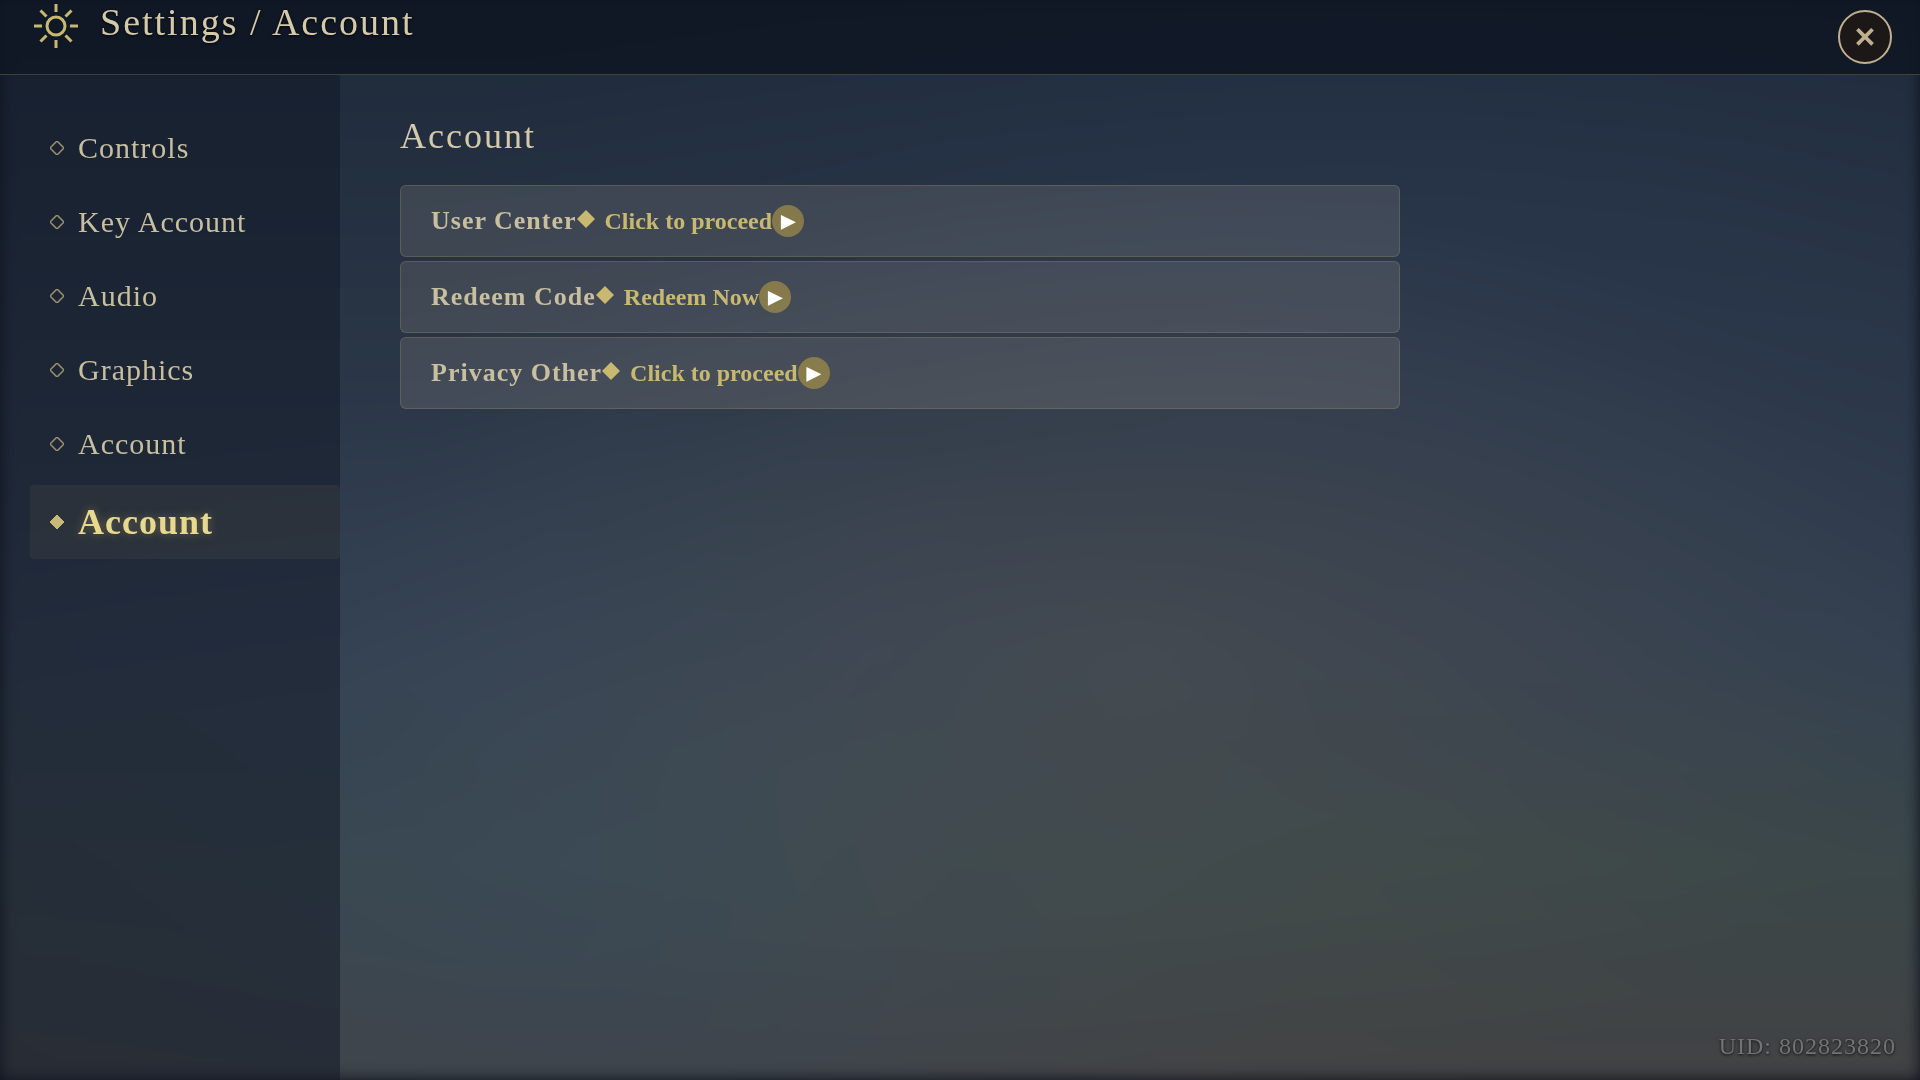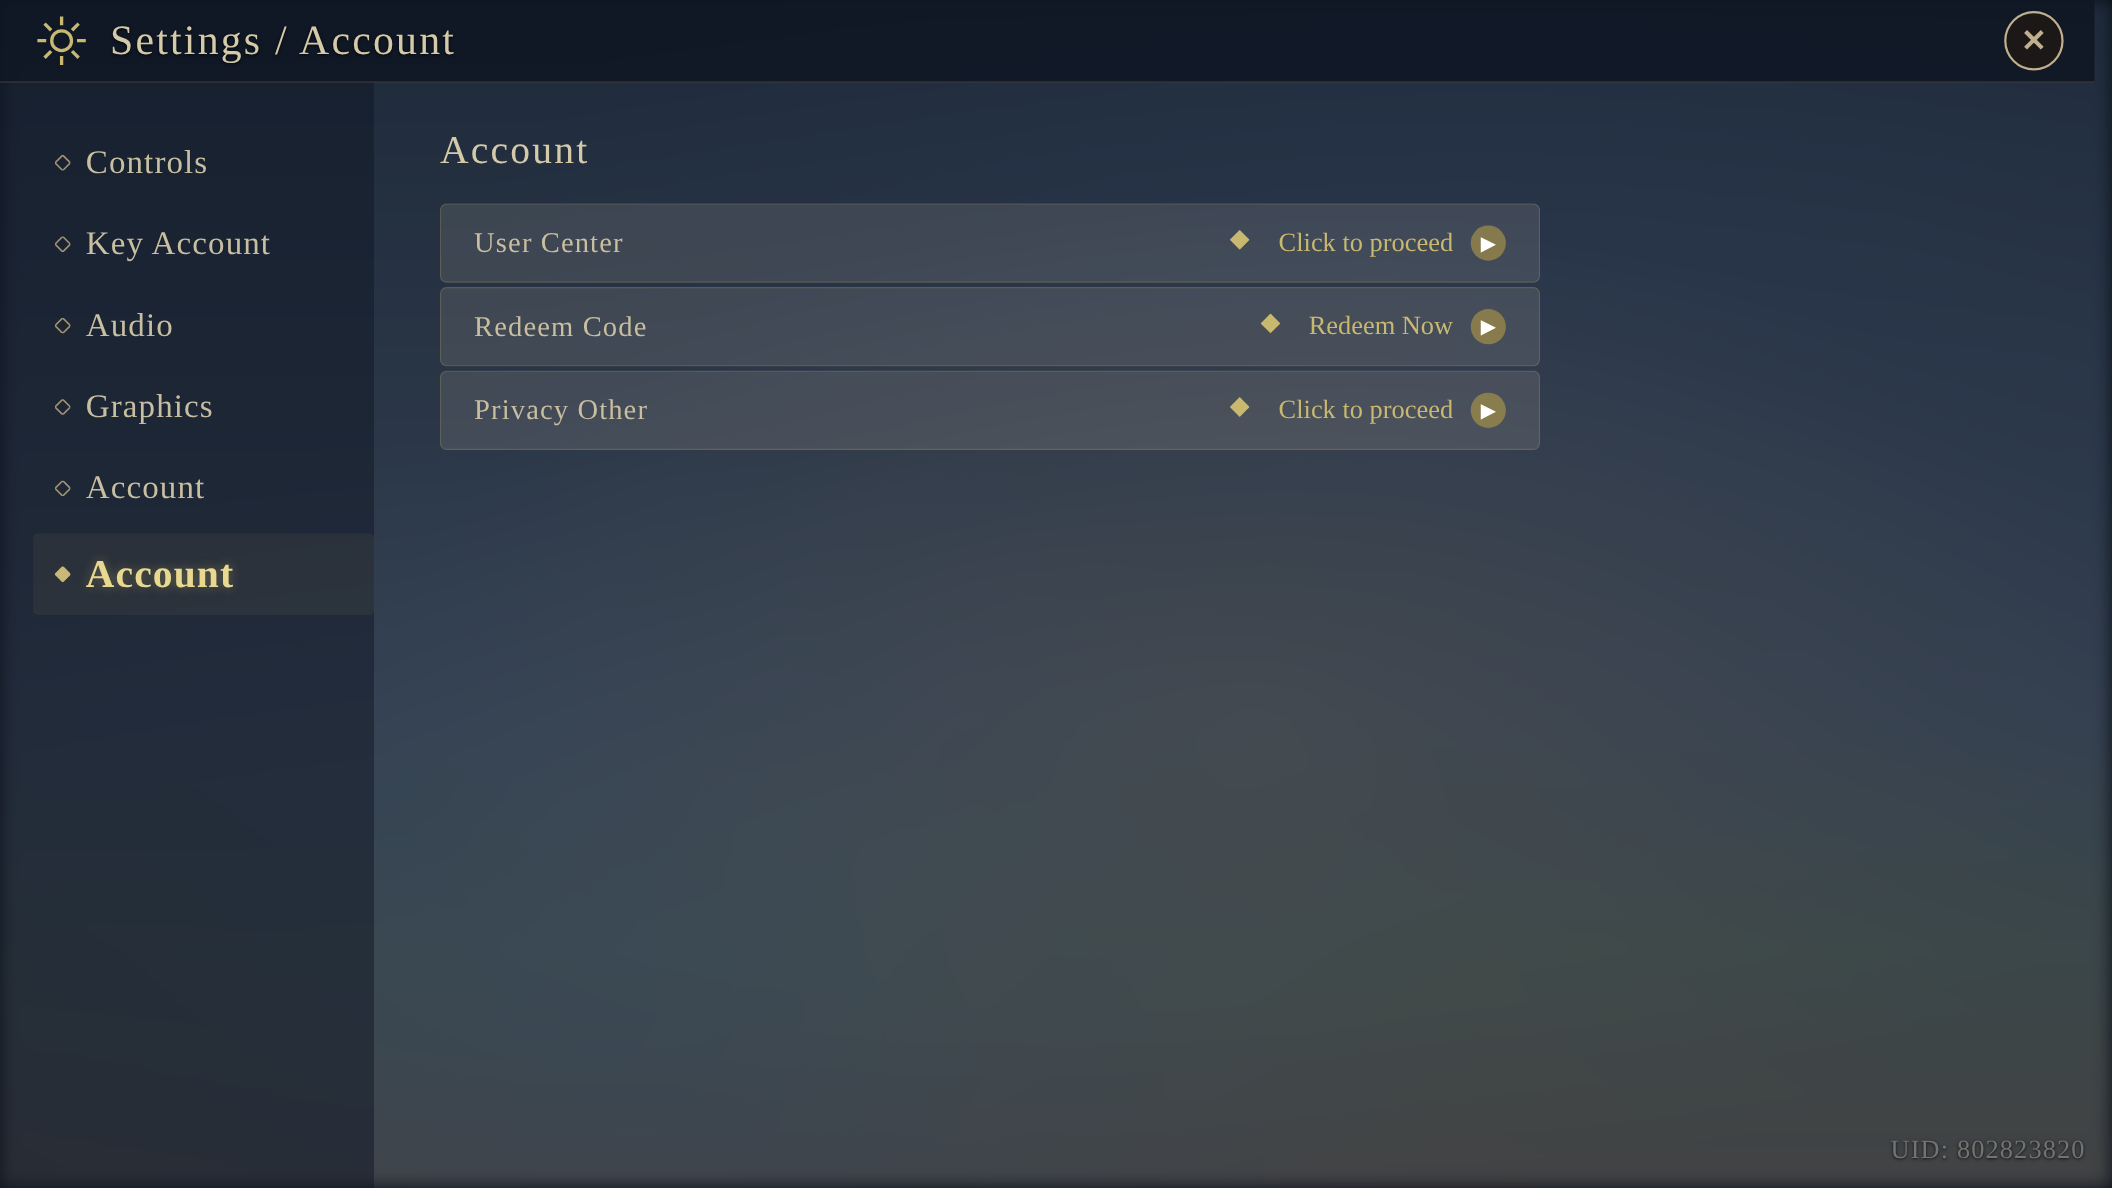--- a/index.html
+++ b/index.html
@@ -29,25 +29,24 @@
       position: absolute;
       inset: 0;
       background: rgba(20, 30, 45, 0.55);
     }
 
     
     .header {
       position: absolute;
       top: 0;
       left: 0;
-      right: 16px;
+      right: 0;
       height: 75px;
       background: rgba(15, 22, 35, 0.88);
       display: flex;
-      align-items: center;
       padding: 0 30px;
       border-bottom: 1px solid rgba(180, 160, 100, 0.3);
       z-index: 10;
     }
 
     .header-icon {
       width: 52px;
       height: 52px;
       margin-right: 18px;
       flex-shrink: 0;
@@ -167,40 +166,39 @@
     .action-list {
       display: flex;
       flex-direction: column;
       gap: 4px;
       max-width: 1000px;
     }
 
     .action-row {
       display: flex;
       align-items: center;
-      justify-content: space-between;
       padding: 0 30px;
       height: 72px;
       background: rgba(235, 225, 200, 0.12);
       border: 1px solid rgba(180, 160, 100, 0.25);
       border-radius: 6px;
       cursor: pointer;
       transition: background 0.2s;
+      font-weight: bold;
     }
 
     .action-row-left {
       font-size: 26px;
       color: #c8bea0;
       letter-spacing: 1px;
     }
 
     .action-row-right {
       display: flex;
       align-items: center;
-      gap: 16px;
       color: #c8b870;
       font-size: 24px;
     }
 
     .arrow-icon {
       width: 32px;
       height: 32px;
       border-radius: 50%;
       background: rgba(180, 155, 70, 0.6);
       display: flex;

